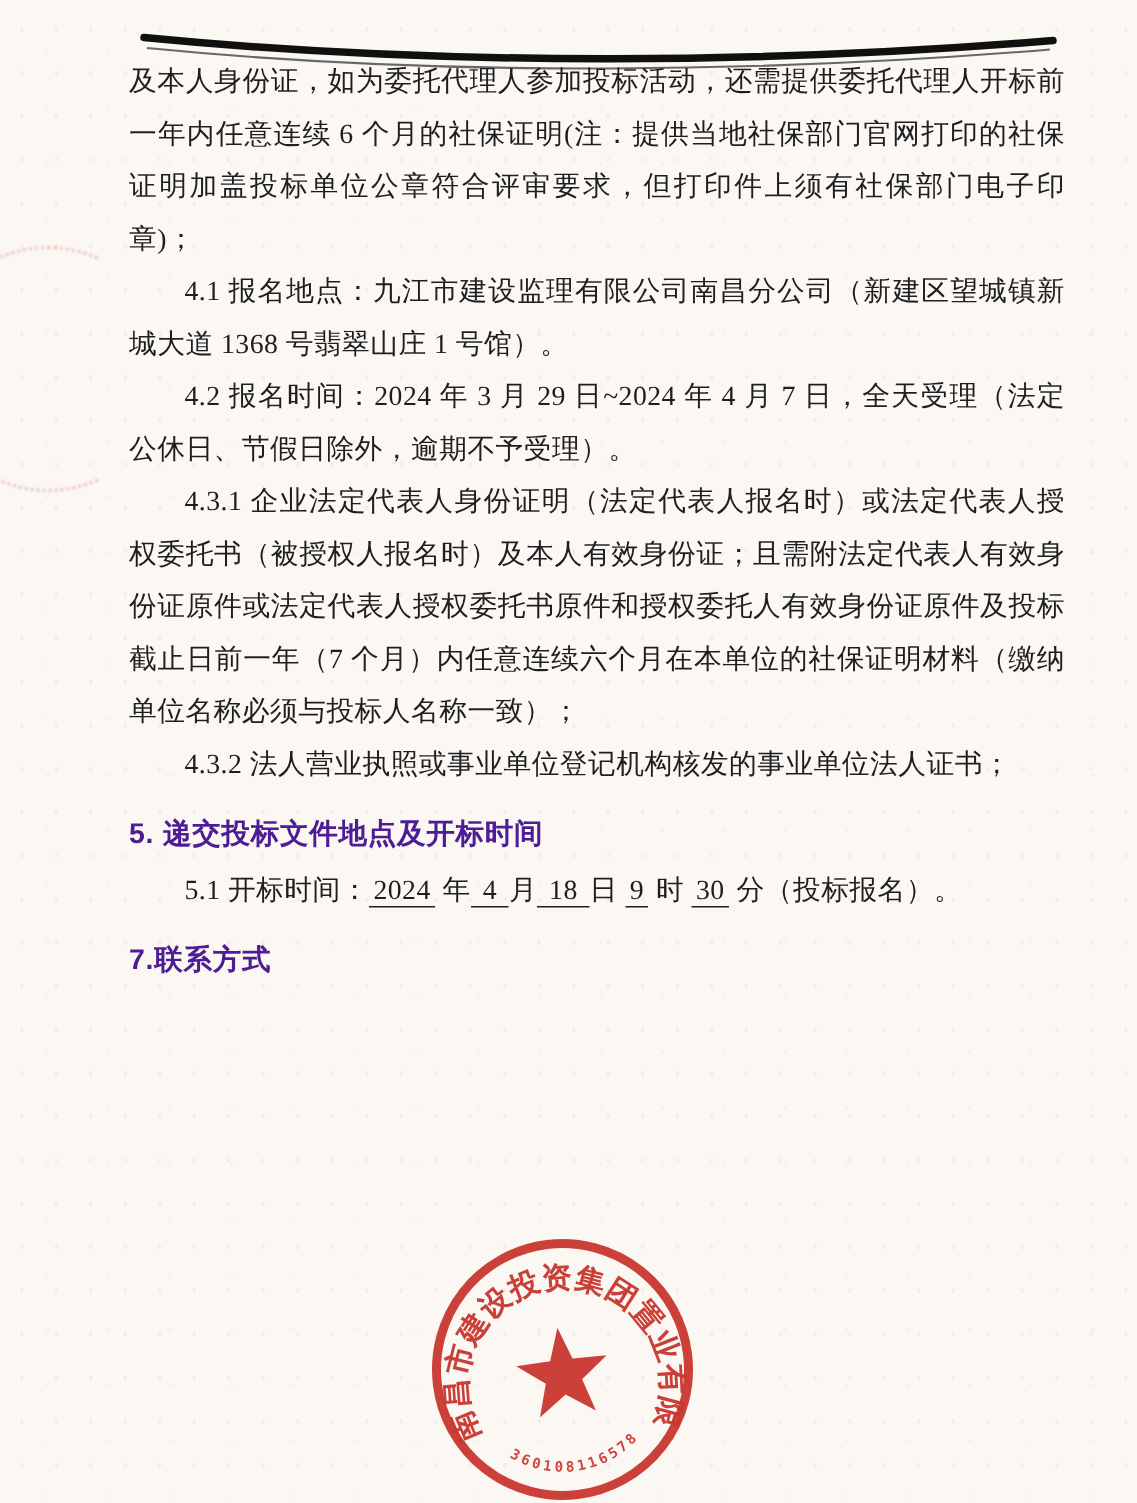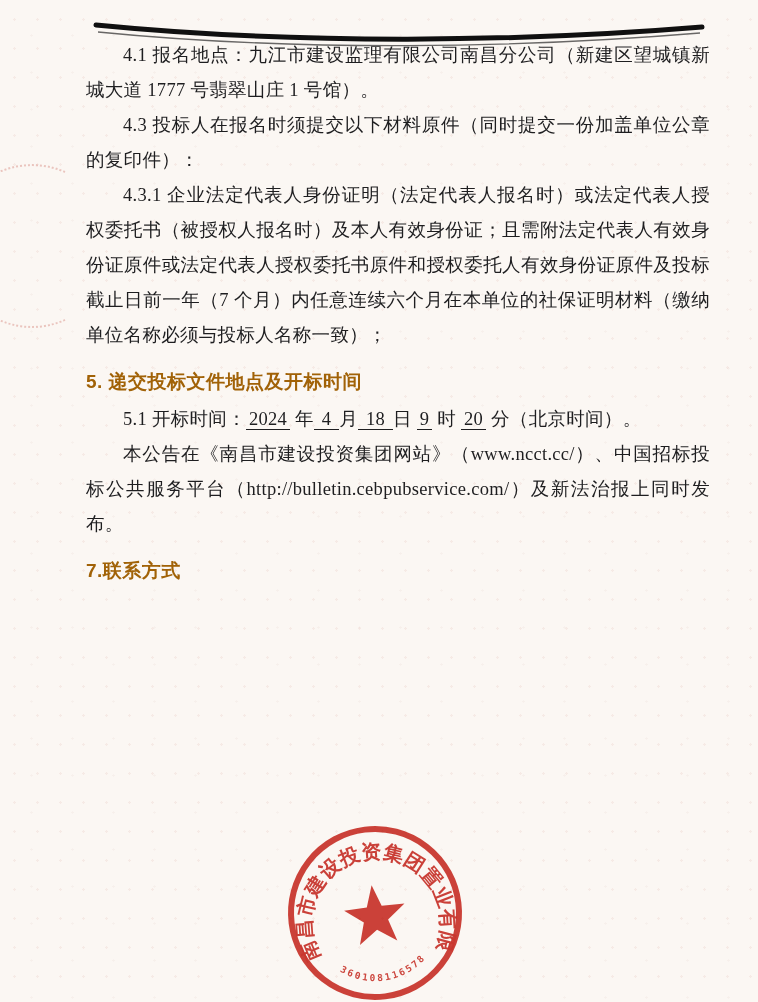--- a/index.html
+++ b/index.html
@@ -18,21 +18,21 @@
   .scan-line{position:absolute;left:0;top:0;width:758px;height:64px;pointer-events:none;}
   .doc{
     position:absolute;left:86px;top:38px;width:624px;
     font-size:18.5px;line-height:35px;text-align:justify;
     letter-spacing:0.3px;
   }
   .doc p.body{margin:0;}
   .doc p.indent{text-indent:2em;}
   .doc h3.hd{
     font-family:"Liberation Sans","DejaVu Sans",sans-serif;
-    font-size:19px;font-weight:bold;margin:11px 0 3px 0;color:#a16207;
+    font-size:19px;font-weight:bold;margin:11px 0 3px 0;color:#4c1d95;
     letter-spacing:0.5px;
   }
   .u{border-bottom:1.6px solid #1e1e20;padding:0 3px;font-family:Liberation Serif, serif;}
   .company-seal{
     position:absolute;left:282px;top:820px;width:186px;height:186px;
     mix-blend-mode:multiply;opacity:0.92;pointer-events:none;
   }
   .edge-seal{
     position:absolute;left:-50px;top:160px;width:116px;height:176px;
     pointer-events:none;opacity:0.55;filter:blur(0.6px);
@@ -52,26 +52,27 @@
     <path d="M 96 25 C 300 45, 520 42, 702 27" fill="none" stroke="#101010" stroke-width="5" stroke-linecap="round"></path>
     <path d="M 98 32 C 300 52, 520 48, 700 33" fill="none" stroke="#1a1a1a" stroke-width="1.4" opacity="0.65"></path>
   </svg>
 
   <div class="edge-seal">
     <div class="ring"></div>
 
   </div>
 
   <div class="doc">
-      <p class="body indent"><span>4.1 报名地点：九江市建设监理有限公司南昌分公司（新建区望城镇新城大道 1777 号翡翠山庄 1 号馆）。</span></p>
-      <p class="body indent"><span>4.3 投标人在报名时须提交以下材料原件（同时提交一份加盖单位公章的复印件）：</span></p>
+      <p class="body"><span>及本人身份证，如为委托代理人参加投标活动，还需提供委托代理人开标前一年内任意连续 6 个月的社保证明(注：提供当地社保部门官网打印的社保证明加盖投标单位公章符合评审要求，但打印件上须有社保部门电子印章)；</span></p>
+      <p class="body indent"><span>4.1 报名地点：九江市建设监理有限公司南昌分公司（新建区望城镇新城大道 1368 号翡翠山庄 1 号馆）。</span></p>
+      <p class="body indent"><span>4.2 报名时间：2024 年 3 月 29 日~2024 年 4 月 7 日，全天受理（法定公休日、节假日除外，逾期不予受理）。</span></p>
       <p class="body indent"><span>4.3.1 企业法定代表人身份证明（法定代表人报名时）或法定代表人授权委托书（被授权人报名时）及本人有效身份证；且需附法定代表人有效身份证原件或法定代表人授权委托书原件和授权委托人有效身份证原件及投标截止日前一年（7 个月）内任意连续六个月在本单位的社保证明材料（缴纳单位名称必须与投标人名称一致）；</span></p>
+      <p class="body indent"><span>4.3.2 法人营业执照或事业单位登记机构核发的事业单位法人证书；</span></p>
       <h3 class="hd"><span>5. 递交投标文件地点及开标时间</span></h3>
-      <p class="body indent"><span>5.1 开标时间：</span><span class="u">2024</span><span> 年</span><span class="u"> 4 </span><span> 月</span><span class="u"> 18  </span><span> 日 </span><span class="u">9</span><span> 时 </span><span class="u">20</span><span> 分（北京时间）。</span></p>
-      <p class="body indent"><span>本公告在《南昌市建设投资集团网站》（www.ncct.cc/）、中国招标投标公共服务平台（http://bulletin.cebpubservice.com/）及新法治报上同时发布。</span></p>
+      <p class="body indent"><span>5.1 开标时间：</span><span class="u">2024</span><span> 年</span><span class="u"> 4 </span><span> 月</span><span class="u"> 18  </span><span> 日 </span><span class="u">9</span><span> 时 </span><span class="u">30</span><span> 分（投标报名）。</span></p>
       <h3 class="hd"><span>7.联系方式</span></h3>
     </div>
 
   <svg class="company-seal" viewBox="0 0 186 186" aria-hidden="true">
     <defs>
       <path id="seal-arc-top" d="M 33.8 130.3 A 65 65 0 1 1 152.2 130.3" fill="none"></path>
       <path id="seal-arc-bottom" d="M 49.3 145.3 A 68 68 0 0 0 136.7 145.3" fill="none"></path>
     </defs>
     <g transform="translate(93,93) rotate(-7) translate(-93,-93)" fill="#c8281f" stroke="none">
       <circle cx="93" cy="93" r="84" fill="none" stroke="#c8281f" stroke-width="6" opacity="0.95"></circle>

